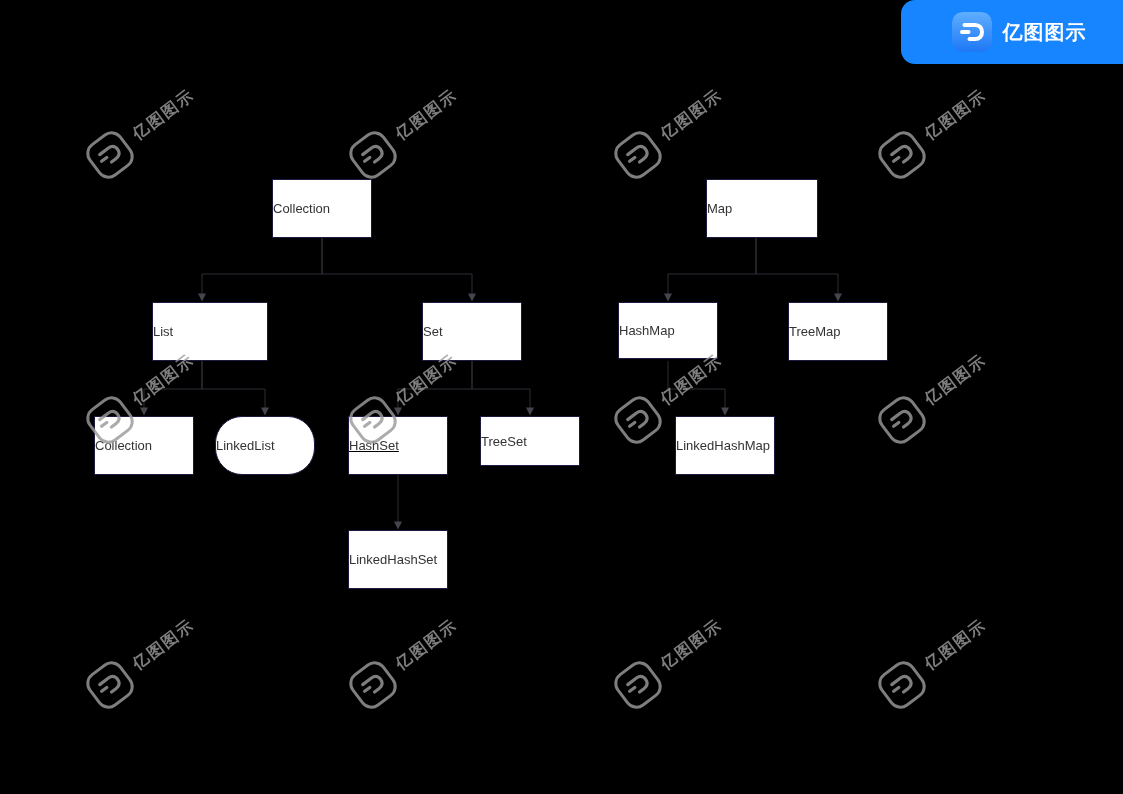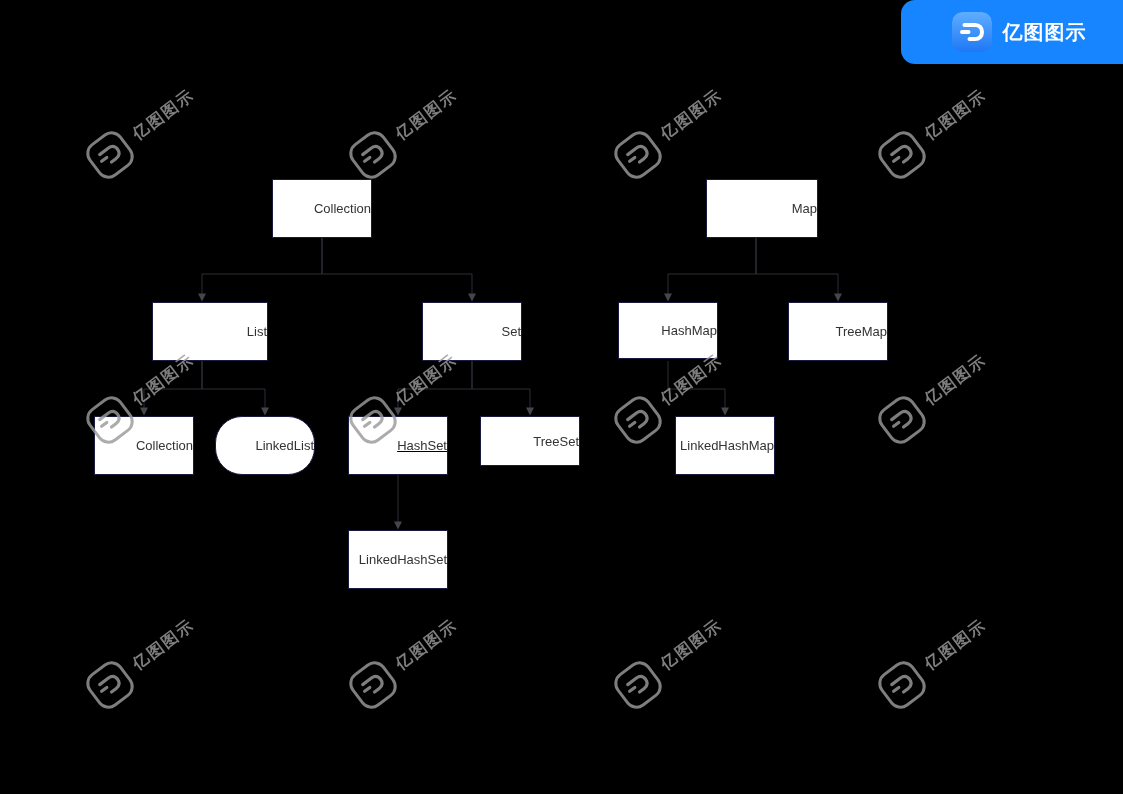--- a/index.html
+++ b/index.html
@@ -12,21 +12,21 @@
   .stage { position: absolute; inset: 0; }
 
   
   #edges { position: absolute; left: 0; top: 0; z-index: 1; }
 
   
   .node {
     position: absolute; box-sizing: border-box;
     background: var(--node-fill, #fff);
     border: 1px solid var(--node-border, #1a1a40);
-    display: flex; align-items: center; justify-content: flex-end;
+    display: flex; align-items: center; justify-content: flex-start;
     z-index: 2;
   }
   .node span {
     font-size: 13px; color: var(--node-text, #333);
     white-space: nowrap;
   }
 
   
   .wm {
     position: absolute; display: flex; align-items: center; gap: 9px;
@@ -105,21 +105,21 @@
   <div id="nodes">
       <div class="node" style="left: 272px; top: 179px; width: 100px; height: 59px;">
         <span>Collection</span>
       </div>
       <div class="node" style="left: 706px; top: 179px; width: 112px; height: 59px;">
         <span>Map</span>
       </div>
       <div class="node" style="left: 152px; top: 302px; width: 116px; height: 59px;">
         <span>List</span>
       </div>
-      <div class="node" style="left: 422px; top: 302px; width: 100px; height: 59px; padding-left: 8px;">
+      <div class="node" style="left: 422px; top: 302px; width: 100px; height: 59px;">
         <span>Set</span>
       </div>
       <div class="node" style="left: 618px; top: 302px; width: 100px; height: 57px;">
         <span>HashMap</span>
       </div>
       <div class="node" style="left: 788px; top: 302px; width: 100px; height: 59px;">
         <span>TreeMap</span>
       </div>
       <div class="node" style="left: 94px; top: 416px; width: 100px; height: 59px;">
         <span>Collection</span>

